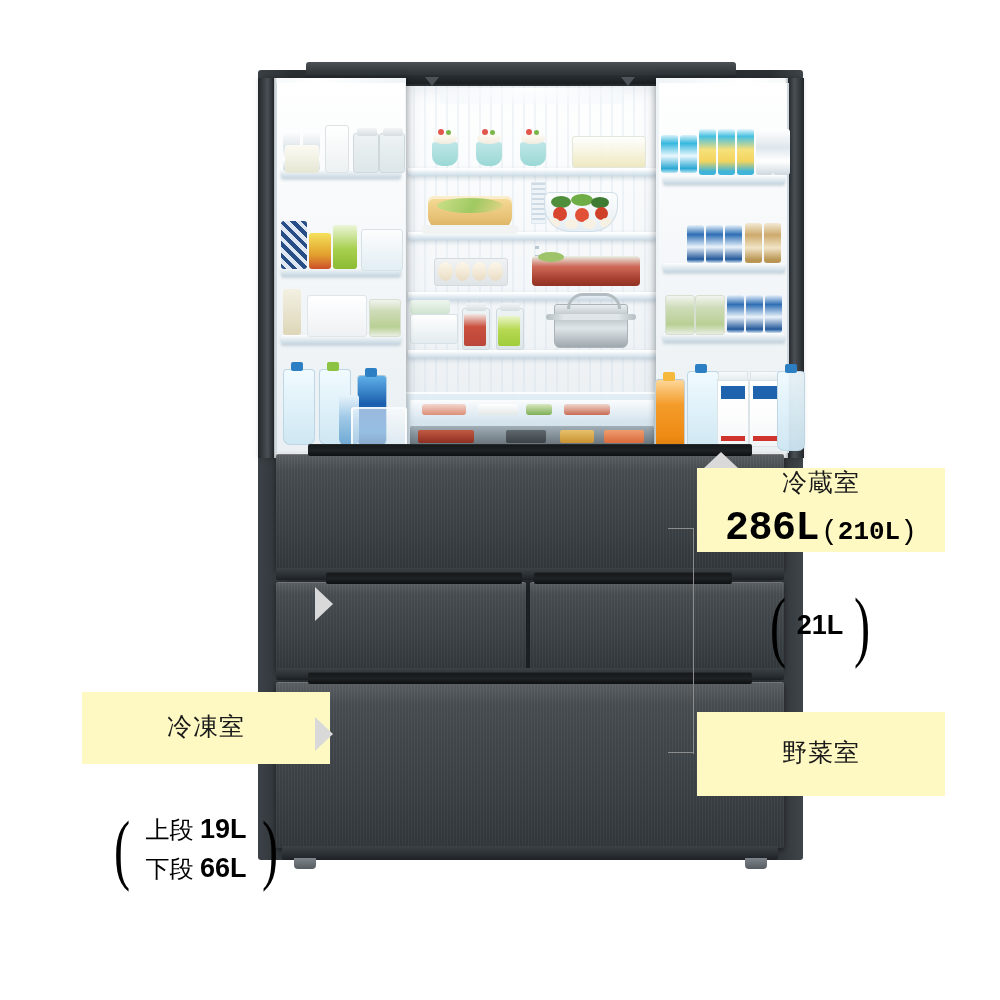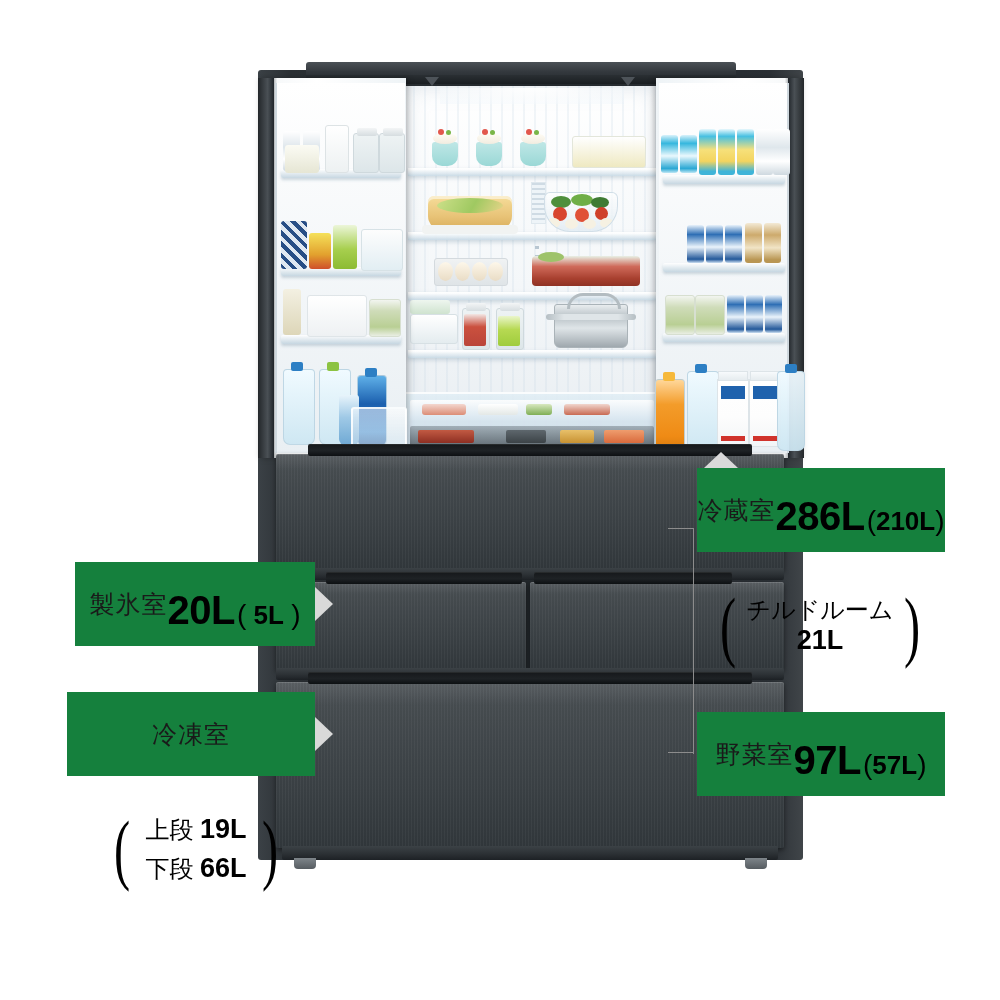--- a/index.html
+++ b/index.html
@@ -203,22 +203,22 @@
   }
   .plinth{
     position:absolute;border-radius:2px;
     background:linear-gradient(180deg,#3c4246 0%,#2c3135 55%,#1d2125 100%);
   }
   .foot{position:absolute;width:22px;height:11px;border-radius:0 0 4px 4px;
     background:linear-gradient(180deg,#7e858a,#565c61);}
 
   
   .chip{
-    position:absolute;background:#15803d;color:#111;
-    display:flex;flex-direction:row;align-items:center;justify-content:center;
+    position:absolute;background:#fef9c3;color:#111;
+    display:flex;flex-direction:column;align-items:center;justify-content:center;font-family:Liberation Mono, monospace;
   }
   .chip .cap{font-size:25px;letter-spacing:1px;line-height:1;color:#1a1a1a;}
   .chip .val{display:flex;align-items:baseline;line-height:1;margin-top:12px;}
   .chip .big{font-size:40px;font-weight:bold;letter-spacing:-.5px;color:#000;}
   .chip .sub{font-size:26px;font-weight:bold;color:#000;margin-left:2px;white-space:nowrap;}
   .chip .sub .paren{font-weight:normal;font-size:28px;}
 
   .arrow-r{position:absolute;width:0;height:0;
     border-top:17px solid transparent;border-bottom:17px solid transparent;
     border-left:18px solid #d9d9d9;}
@@ -430,48 +430,32 @@
       <span class="big">286L</span>
       <span class="sub">
         <span class="paren">(</span><span>210L</span><span class="paren">)</span>
       </span>
     </div>
   </div>
 
   <div class="bracket" style="left:700px;top:580px;width:240px;height:92px;">
     <span class="par">(</span>
     <div class="inner2" style="margin:0 6px;">
-      <div class="l1">チルドルーム</div>
       <div class="l2">21L</div>
     </div>
     <span class="par">)</span>
   </div>
 
   <div class="chip" style="left:697px;top:712px;width:248px;height:84px;">
     <div class="cap">野菜室</div>
-    <div class="val">
-      <span class="big">97L</span>
-      <span class="sub">
-        <span class="paren">(</span><span>57L</span><span class="paren">)</span>
-      </span>
-    </div>
-  </div>
-
-  <div class="chip" style="left:75px;top:562px;width:240px;height:84px;">
-    <div class="cap">製氷室</div>
-    <div class="val">
-      <span class="big">20L</span>
-      <span class="sub">
-        <span class="paren">(</span>&nbsp;<span>5L</span>&nbsp;<span class="paren">)</span>
-      </span>
-    </div>
-  </div>
+  </div>
+
   <div class="arrow-r" style="left:315px;top:587px;"></div>
 
-  <div class="chip" style="left:67px;top:692px;width:248px;height:84px;">
+  <div class="chip" style="left:82px;top:692px;width:248px;height:72px;">
     <div class="cap">冷凍室</div>
   </div>
   <div class="arrow-r" style="left:315px;top:717px;"></div>
 
   <div class="bracket" style="left:84px;top:800px;width:224px;height:98px;">
     <span class="par">(</span>
     <div class="inner2" style="margin:0 10px;">
       <div class="row">
         <span>上段</span>
         <b>19L</b>

